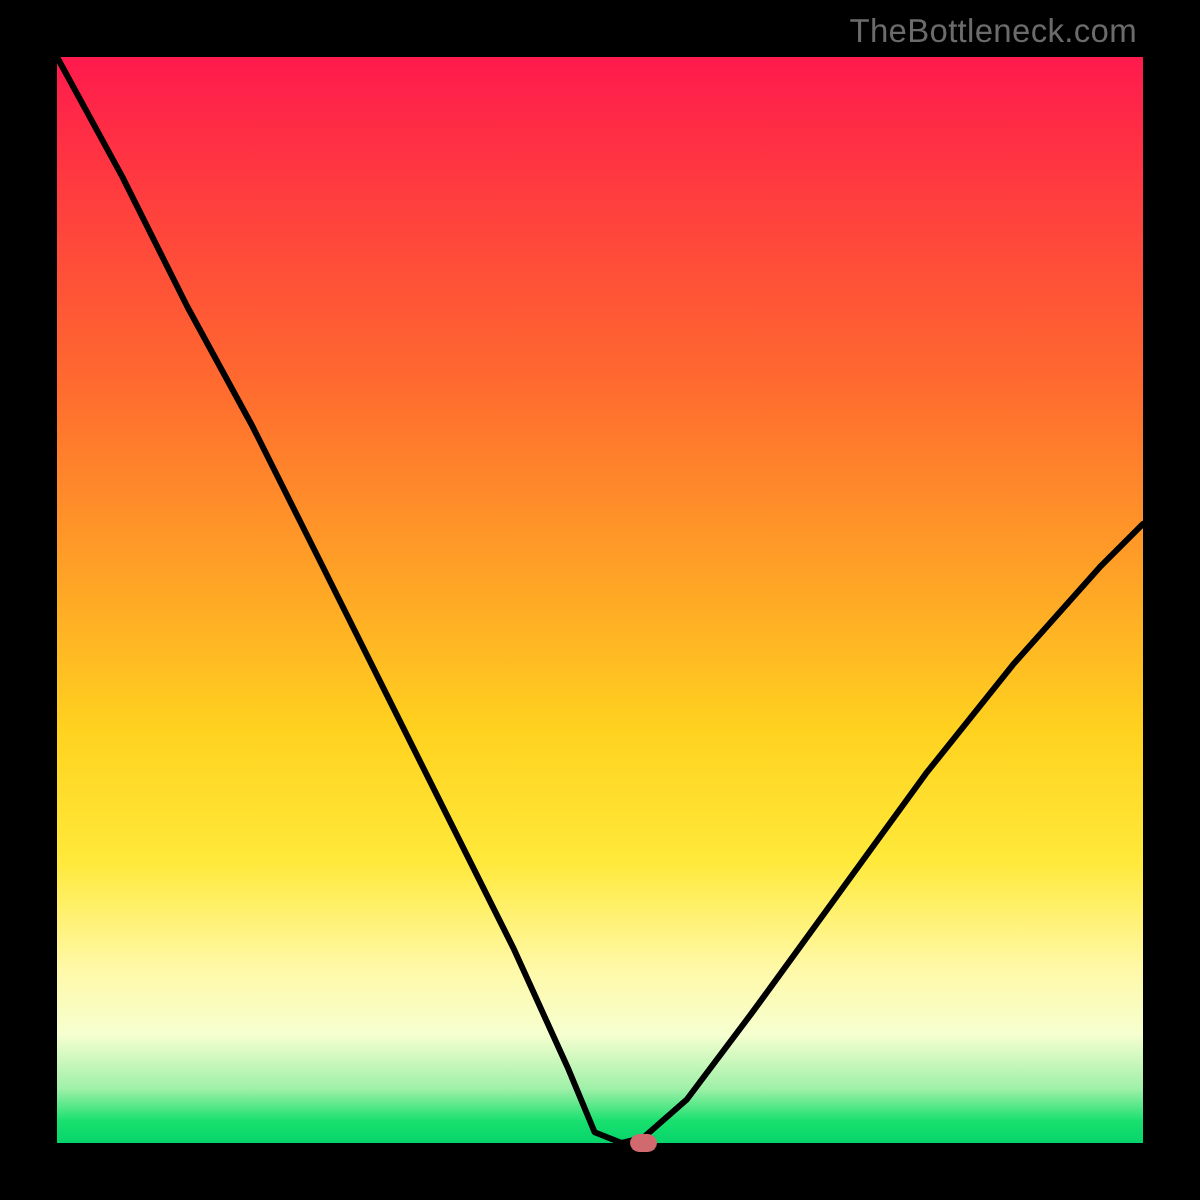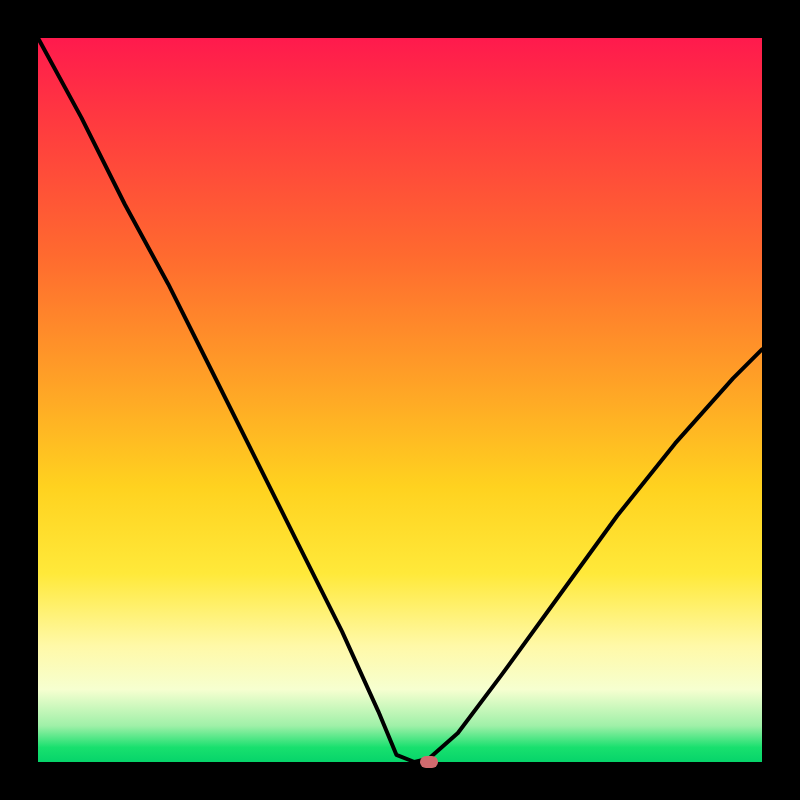--- a/index.html
+++ b/index.html
@@ -64,20 +64,21 @@
     border-radius: 6px;
     background: #d06a6e;
     transform: translate(-50%, -50%);
   }
 </style>
 </head>
 <body>
 
 <div class="frame">
 
+  <div class="watermark">TheBottleneck.com</div>
 
   <div class="plot-area">
 
     <svg class="curve" viewBox="0 0 724 724" preserveAspectRatio="none">
       <path id="curve-path" d="M 0.0 0.0 L 43.4 79.6 L 86.9 166.5 L 130.3 246.2 L 173.8 333.0 L 217.2 419.9 L 260.6 506.8 L 304.1 593.7 L 340.3 673.3 L 358.4 716.8 L 376.5 724.0 L 391.0 720.4 L 419.9 695.0 L 463.4 637.1 L 521.3 557.5 L 579.2 477.8 L 637.1 405.4 L 695.0 340.3 L 724.0 311.3" fill="none" stroke="#000" stroke-width="4" stroke-linecap="round" stroke-linejoin="round"></path>
     </svg>
 
     <div class="marker" id="marker" style="left: 390.96px; top: 724px;"></div>
 
   </div>

